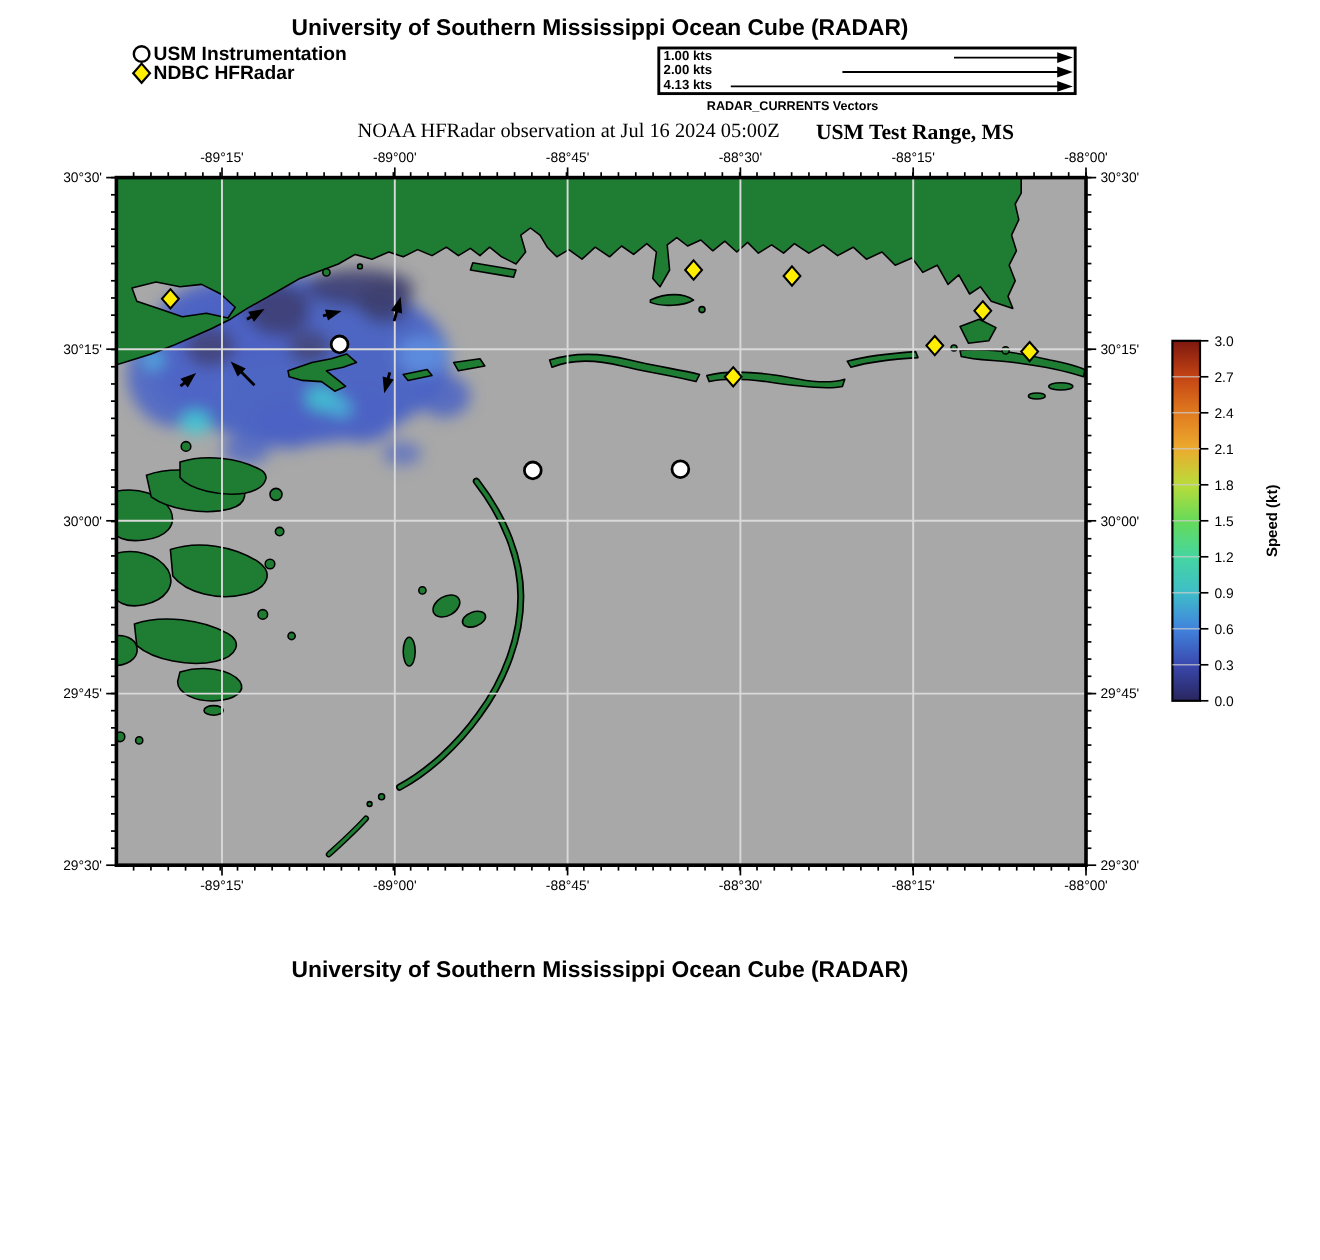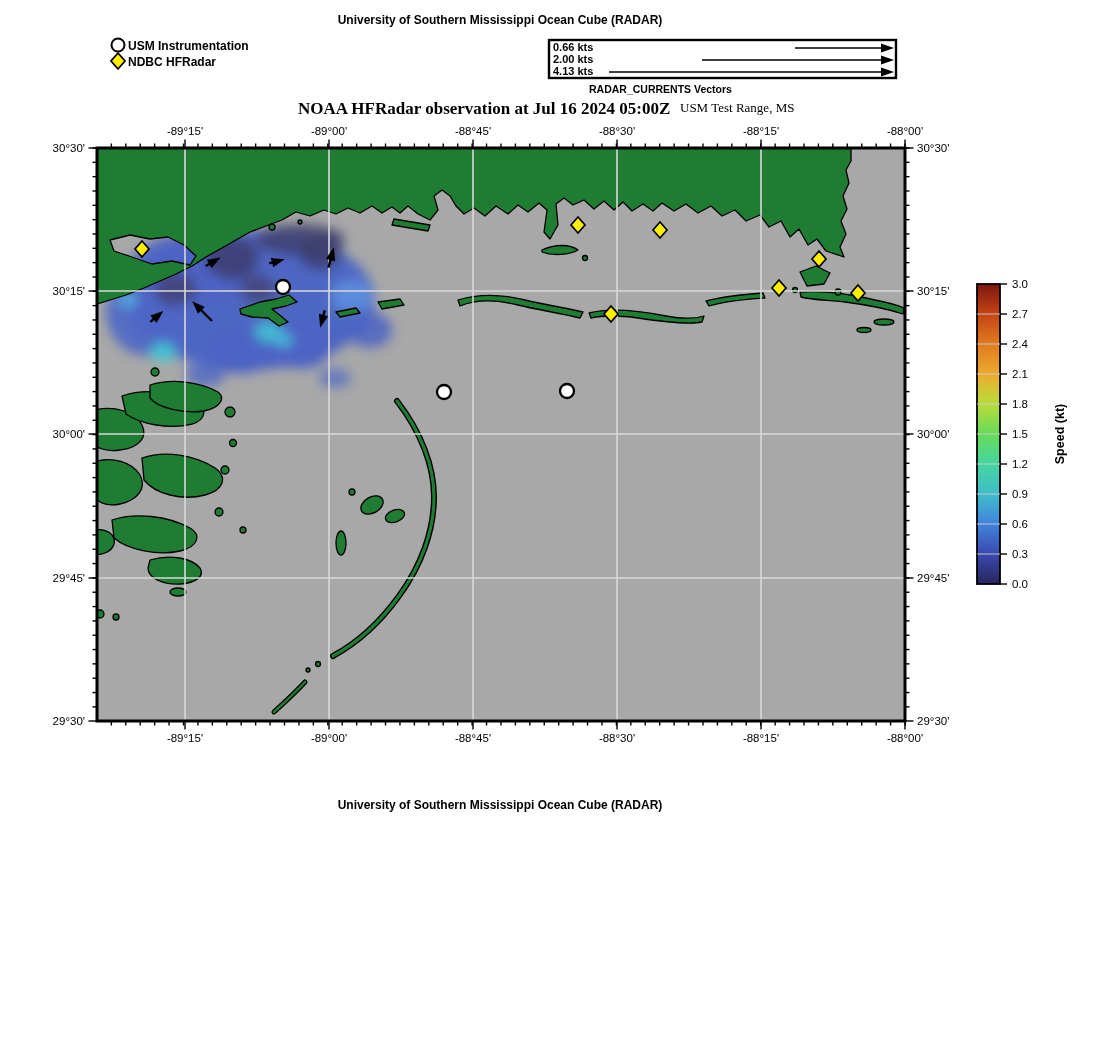--- a/index.html
+++ b/index.html
@@ -1,22 +1,22 @@
 <!DOCTYPE html>
 <html><head>
 <meta charset="utf-8">
 <style>
   html,body{margin:0;padding:0;background:#ffffff;}
   body{width:1100px;height:1050px;position:relative;font-family:"Liberation Sans",sans-serif;color:#000;}
   .abs{position:absolute;}
-  .title{font-weight:bold;font-size:12px;text-align:center;width:1000px;left:0;}
-  .legend-label{font-weight:bold;font-size:12px;line-height:16px;}
+  .title{font-weight:bold;font-size:19px;text-align:center;width:1000px;left:0;}
+  .legend-label{font-weight:bold;font-size:16px;line-height:16px;}
   .key-caption{font-weight:bold;font-size:10.5px;}
-  .serif-sub{font-family:"Liberation Serif",serif;font-weight:bold;font-size:17px;}
-  .serif-range{font-family:"Liberation Serif",serif;font-weight:normal;font-size:13px;}
+  .serif-sub{font-family:"Liberation Serif",serif;font-weight:normal;font-size:17px;}
+  .serif-range{font-family:"Liberation Serif",serif;font-weight:bold;font-size:18px;}
   .cbar-label{font-weight:bold;font-size:12.5px;transform:rotate(-90deg);transform-origin:center;white-space:nowrap;}
   svg text{font-family:"Liberation Sans",sans-serif;}
 </style>
 </head>
 <body>
 
 <div class="abs title" style="top:13px;">University of Southern Mississippi Ocean Cube (RADAR)</div>
 
 <div class="abs" style="left:128px;top:38px;">
   <div class="legend-label">USM Instrumentation</div>
@@ -465,20 +465,20 @@
       <line x1="795" y1="48" x2="884" y2="48" stroke="#000" stroke-width="1.6"></line>
       <polygon points="894,48 881,43.5 881,52.5" fill="#000"></polygon>
       <line x1="702" y1="60" x2="884" y2="60" stroke="#000" stroke-width="1.6"></line>
       <polygon points="894,60 881,55.5 881,64.5" fill="#000"></polygon>
       <line x1="609" y1="72" x2="884" y2="72" stroke="#000" stroke-width="1.6"></line>
       <polygon points="894,72 881,67.5 881,76.5" fill="#000"></polygon>
     </g>
 </svg>
 
 <div class="abs" style="left:553px;top:41px;font-weight:bold;font-size:11px;line-height:12px;">
-  <div>0.66 kts</div>
+  <div>1.00 kts</div>
   <div>2.00 kts</div>
   <div>4.13 kts</div>
 </div>
 
 <div class="abs cbar-label" style="left:1020px;top:427px;width:80px;text-align:center;">Speed (kt)</div>
 
 <div class="abs title" style="top:798px;">University of Southern Mississippi Ocean Cube (RADAR)</div>
 
 </body></html>

